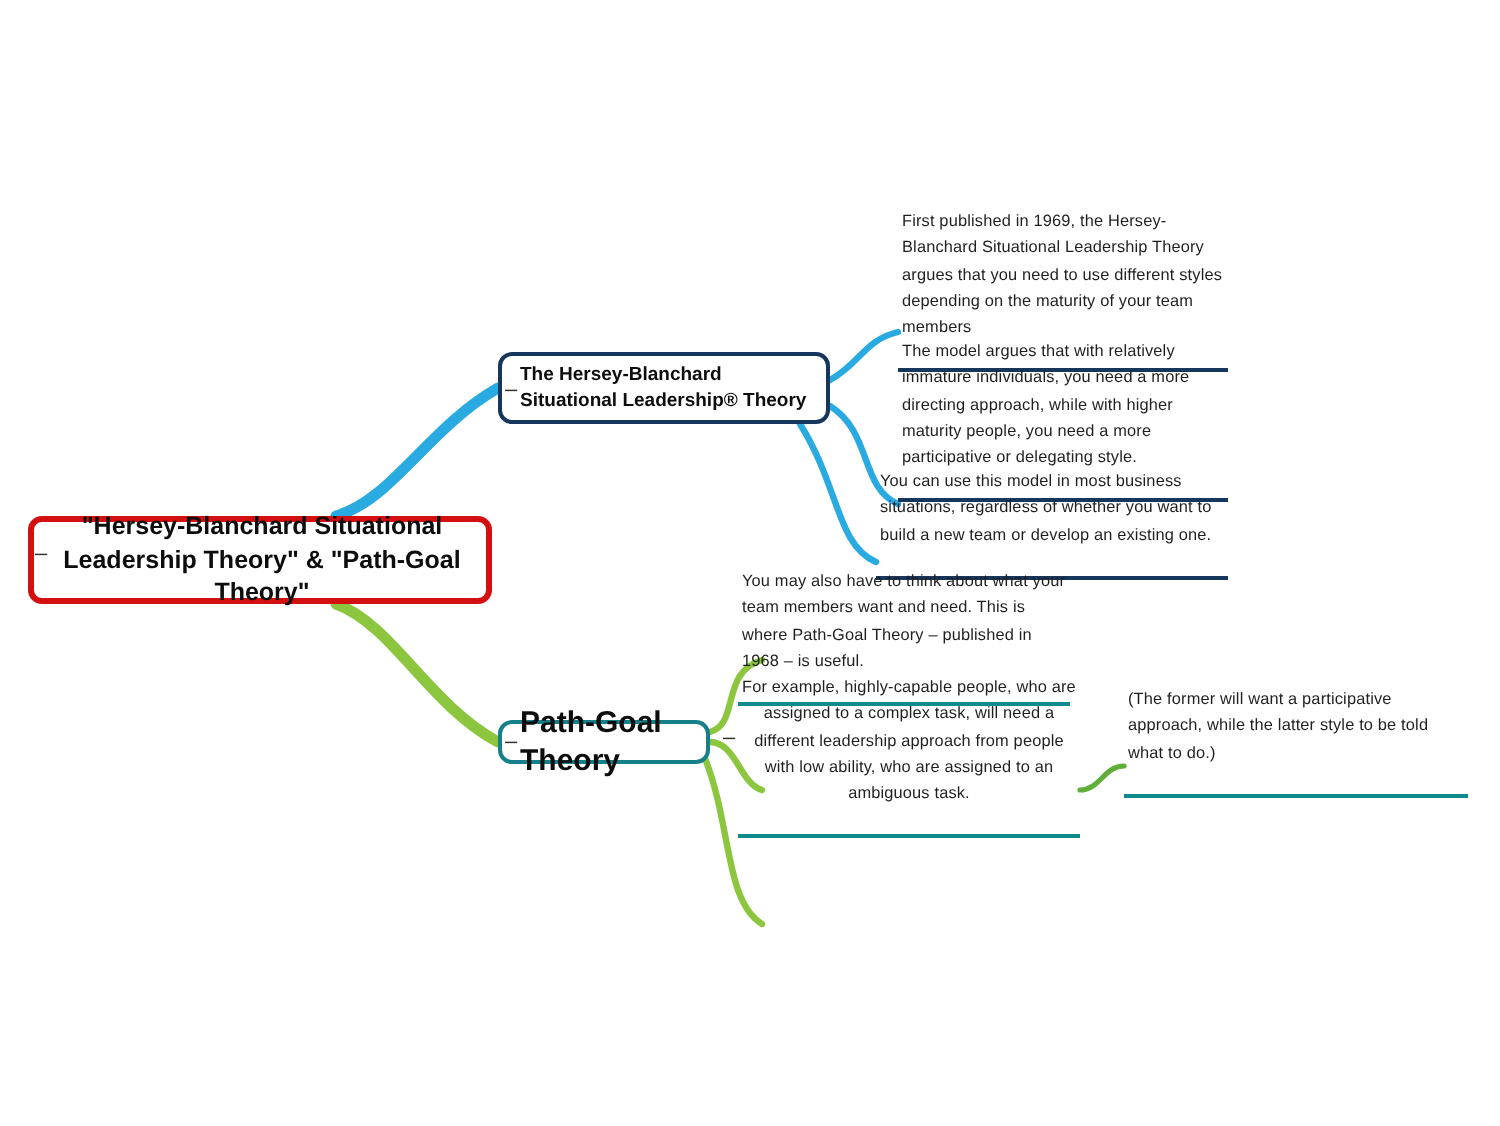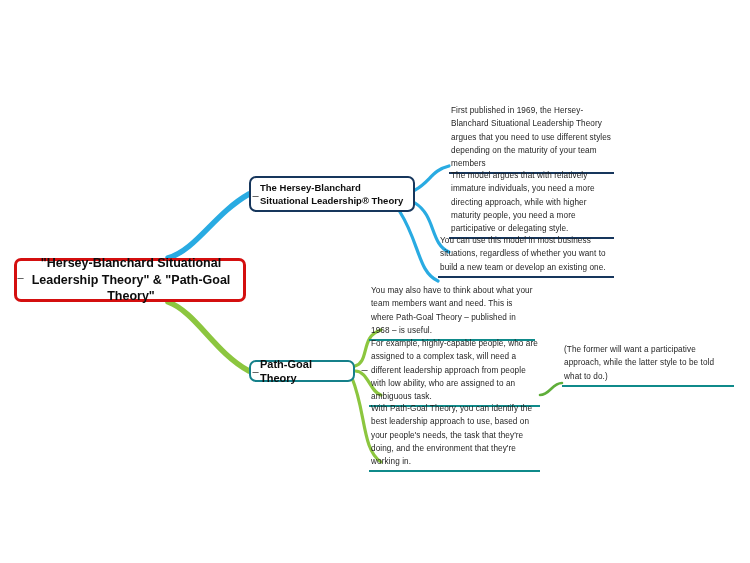--- a/index.html
+++ b/index.html
@@ -74,21 +74,21 @@
     z-index: 6;
   }
 
   .branch-node-teal {
     left: 249px;
     top: 360px;
     width: 106px;
     height: 22px;
     border: 2.5px solid #15808a;
     border-radius: 7px;
-    font-size: 11px;
+    font-size: 15px;
     font-weight: bold;
     line-height: 1.3;
     color: #0d0d0d;
     text-align: left;
     justify-content: flex-start;
     padding: 1px 4px 1px 9px;
     z-index: 6;
   }
 
   
@@ -111,21 +111,21 @@
     position: absolute;
     box-sizing: border-box;
     font-size: 8.2px;
     line-height: 1.62;
     color: #1f1f1f;
     letter-spacing: 0.01em;
     z-index: 5;
   }
   .leaf .leaf-text {
     display: block;
-    padding: 0 2px 2px 2px;
+    padding: 0 2px 14px 2px;
   }
   .leaf .underline {
     display: block;
     height: 2px;
     width: 100%;
   }
   .leaf.blue .underline { background: #16365c; }
   .leaf.teal .underline { background: #0f8a8a; }
 </style>
 </head>
@@ -182,29 +182,25 @@
   <div class="node branch-node-teal">
     <span>Path-Goal Theory</span>
   </div>
   <div class="collapse-marker" style="left:252px; top:368px;">–</div>
 
   <div class="leaf teal" style="left:369px; top:284px; width:166px;">
     <span class="leaf-text">You may also have to think about what your team members want and need. This is where Path-Goal Theory – published in 1968 – is useful.</span>
     <span class="underline"></span>
   </div>
 
-  <div class="leaf teal" style="left:369px; top:337px; width:171px;">
+  <div class="leaf teal" style="left:369px; top:337px; width:171px;text-align:center;">
     <span class="leaf-text">For example, highly-capable people, who are assigned to a complex task, will need a different leadership approach from people with low ability, who are assigned to an ambiguous task.</span>
     <span class="underline"></span>
   </div>
   <div class="collapse-marker" style="left:361px; top:366px;">–</div>
 
-  <div class="leaf teal" style="left:369px; top:402px; width:171px;">
-    <span class="leaf-text">With Path-Goal Theory, you can identify the best leadership approach to use, based on your people's needs, the task that they're doing, and the environment that they're working in.</span>
-    <span class="underline"></span>
-  </div>
 
   <div class="leaf teal" style="left:562px; top:343px; width:172px;">
     <span class="leaf-text">(The former will want a participative approach, while the latter style to be told what to do.)</span>
     <span class="underline"></span>
   </div>
 
 </div>
 
 </body></html>

